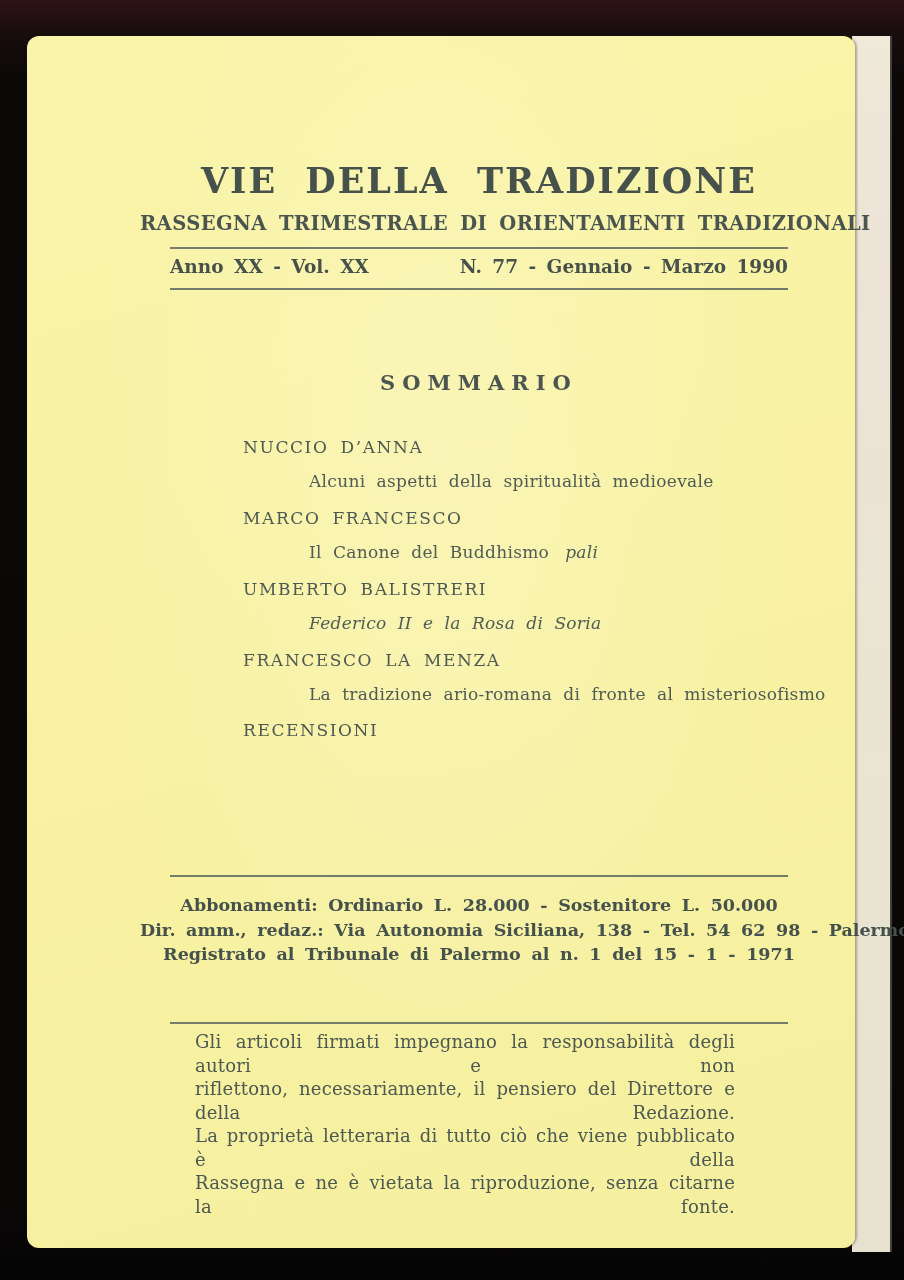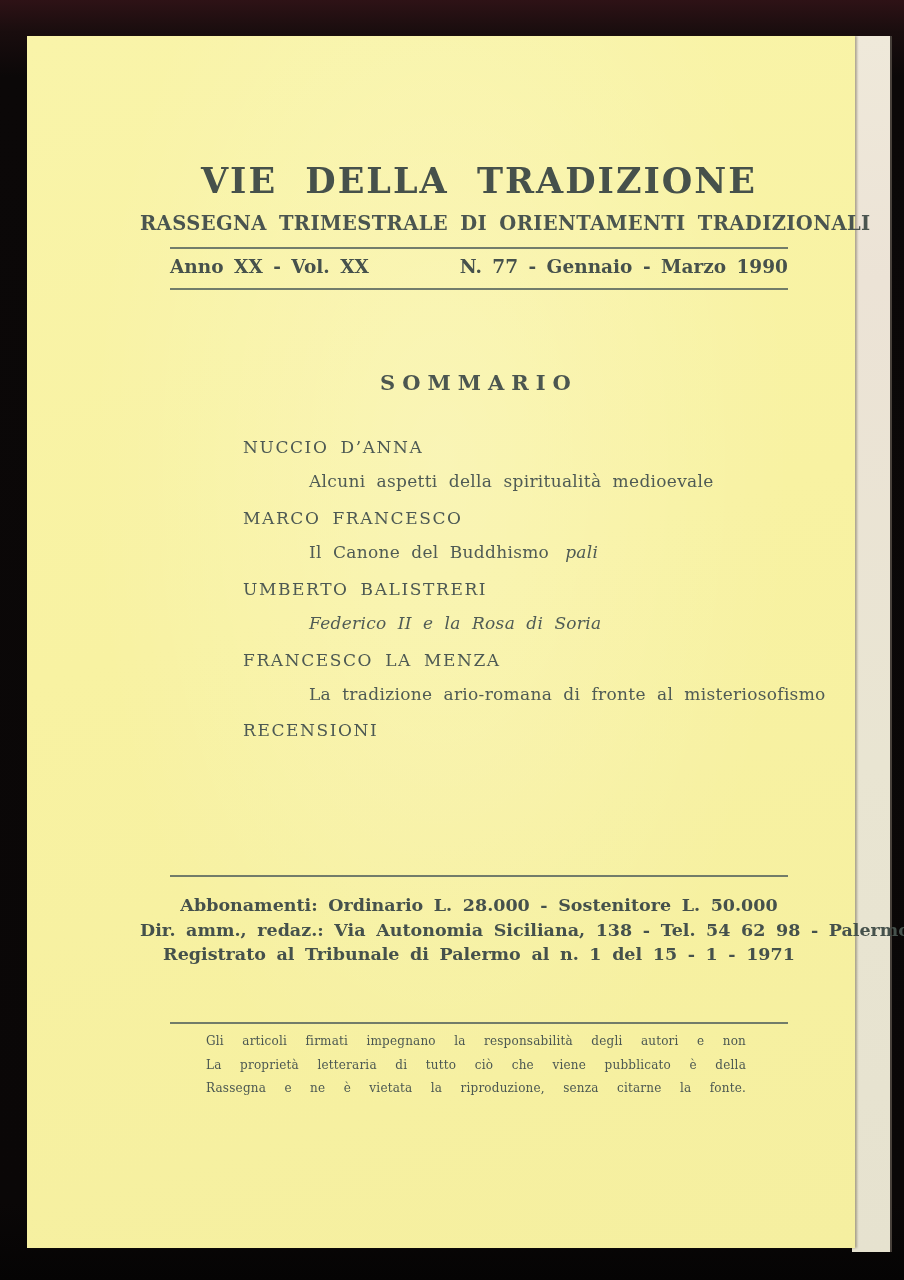--- a/index.html
+++ b/index.html
@@ -26,20 +26,21 @@
   }
   .page {
     position: absolute;
     left: 27px; top: 36px;
     width: 828px; height: 1212px;
     background:
       radial-gradient(ellipse at 50% 35%, rgba(255,255,255,0.20), rgba(255,255,255,0) 60%),
       linear-gradient(165deg, #f9f4a9 0%, #f8f2a2 45%, #f5efa0 100%);
     box-shadow: 2px 0 2px rgba(60,50,20,0.35);
     color: #4b564f;
+    border-radius: 12px;
   }
   .rule {
     position: absolute;
     left: 143px;
     width: 618px;
     height: 2px;
     background: #5b675f;
     opacity: 0.85;
   }
   .masthead-title {
@@ -128,23 +129,23 @@
     font-weight: 700;
     color: #45514c;
   }
   .imprint .line {
     line-height: 24.5px;
     word-spacing: 4.5px;
     white-space: nowrap;
   }
   .disclaimer {
     position: absolute;
-    left: 179px; top: 994px;
+    left: 168px; top: 994px;
     width: 540px;
-    font-size: 12px;
+    font-size: 18px;
     color: #4c5852;
   }
   .disclaimer .line {
     line-height: 23.5px;
     text-align: justify;
     text-align-last: justify;
     word-spacing: 2px;
     letter-spacing: 0.2px;
   }
 </style>
@@ -199,17 +200,18 @@
   <div class="imprint">
     <div class="line">Abbonamenti: Ordinario L. 28.000 - Sostenitore L. 50.000</div>
     <div class="line">Dir. amm., redaz.: Via Autonomia Siciliana, 138 - Tel. 54 62 98 - Palermo</div>
     <div class="line">Registrato al Tribunale di Palermo al n. 1 del 15 - 1 - 1971</div>
   </div>
 
   <div class="rule" style="top:986px;"></div>
 
   <div class="disclaimer">
     <div class="line">Gli articoli firmati impegnano la responsabilità degli autori e non</div>
+    <div class="line">riflettono, necessariamente, il pensiero del Direttore e della Redazione.</div>
     <div class="line">La proprietà letteraria di tutto ciò che viene pubblicato è della</div>
     <div class="line">Rassegna e ne è vietata la riproduzione, senza citarne la fonte.</div>
   </div>
 
 </div>
 
 </body></html>

